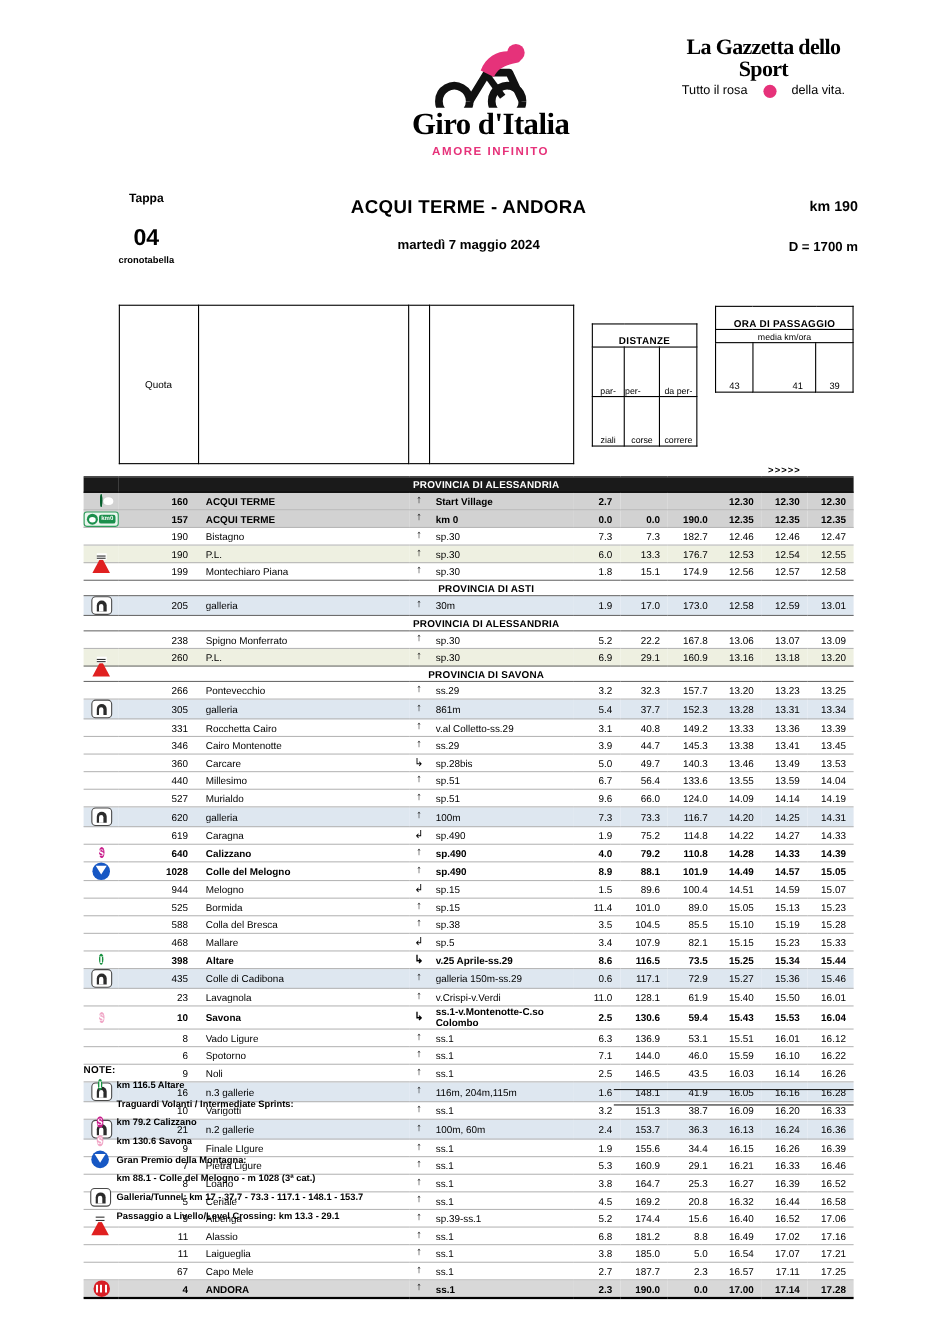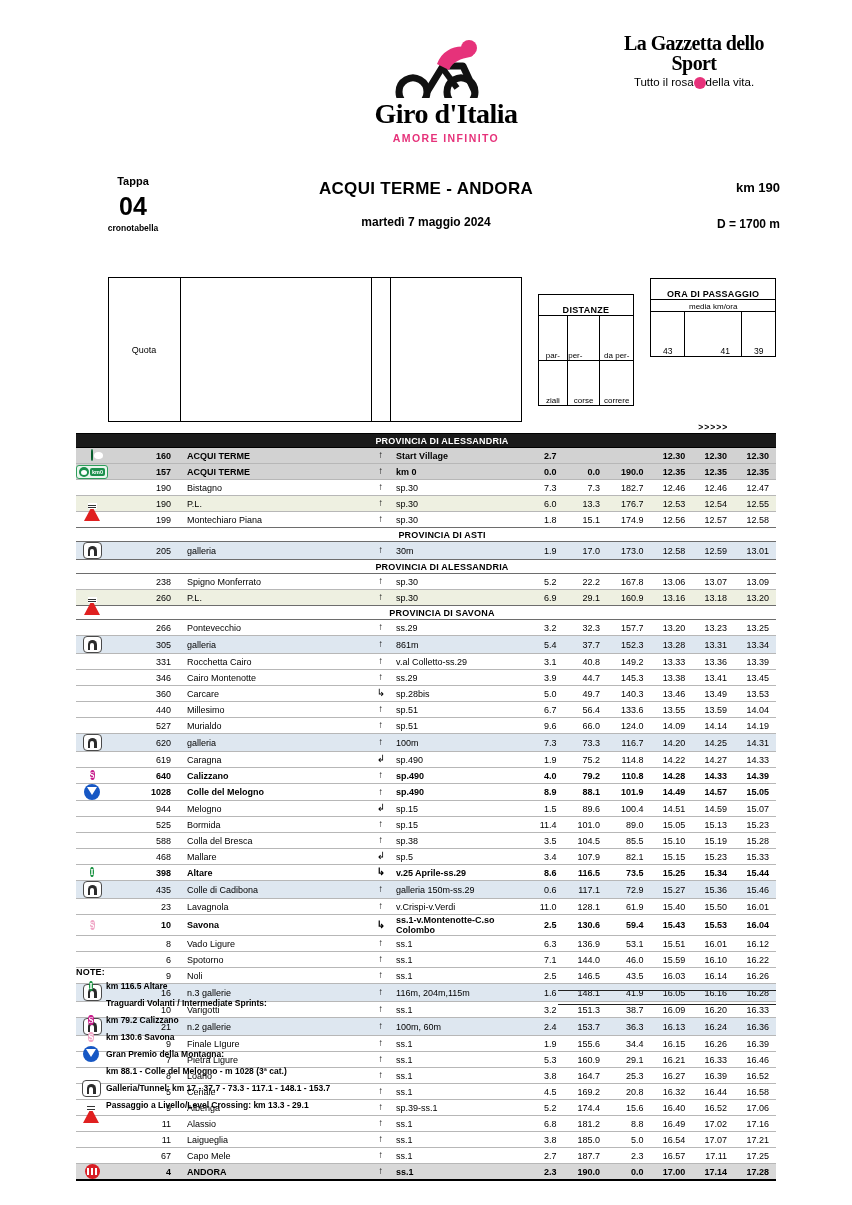--- a/index.html
+++ b/index.html
@@ -13,28 +13,28 @@
 
   
   .header{position:relative;height:175px;}
   .giro-logo{position:absolute;left:371px;top:26px;width:150px;text-align:center;}
   .giro-mark{position:relative;height:72px;}
   .giro-word{font-family:"Liberation Serif", serif;font-weight:bold;font-size:28px;letter-spacing:-0.5px;line-height:1;margin-top:2px;}
   .giro-sub{color:#e6327a;font-size:10.5px;font-weight:bold;letter-spacing:1.4px;margin-top:4px;}
 
   .gazzetta{position:absolute;right:68px;top:33px;text-align:center;width:180px;}
   .gz-title{font-family:"Liberation Serif", serif;font-weight:bold;font-size:20px;letter-spacing:-0.6px;line-height:1;}
-  .gz-sub{font-size:11.5px;margin-top:4px;line-height:1;display:flex;align-items:center;justify-content:center;gap:0;}
+  .gz-sub{font-size:11.5px;margin-top:4px;line-height:1;display:flex;align-items:center;justify-content:center;gap:14px;}
   .gz-ball{width:12px;height:12px;border-radius:50%;background:#e6327a;display:inline-block;}
 
   
   .titlebar{position:relative;height:70px;}
   .tappa{position:absolute;left:78px;top:0px;width:110px;text-align:center;line-height:1.25;}
   .tappa .t1{font-size:11px;font-weight:bold;}
-  .tappa .t2{font-size:25px;font-weight:bold;margin-top:2px;}
+  .tappa .t2{font-size:21px;font-weight:bold;margin-top:15px;}
   .tappa .t3{font-size:8.5px;font-weight:bold;margin-top:1px;}
   .stage-title{position:absolute;left:0;top:4px;width:852px;text-align:center;font-size:17px;font-weight:bold;letter-spacing:0.3px;}
   .stage-date{position:absolute;left:0;top:40px;width:852px;text-align:center;font-size:12px;font-weight:bold;}
   .km-tot{position:absolute;right:72px;top:5px;font-size:13px;font-weight:bold;}
   .dislivello{position:absolute;right:72px;top:42px;font-size:12px;font-weight:bold;}
 
   
   .tbl{position:absolute;left:76px;top:277px;width:700px;border-collapse:collapse;font-size:9px;}
   .tbl td,.tbl th{padding:0;border:0;}
 

